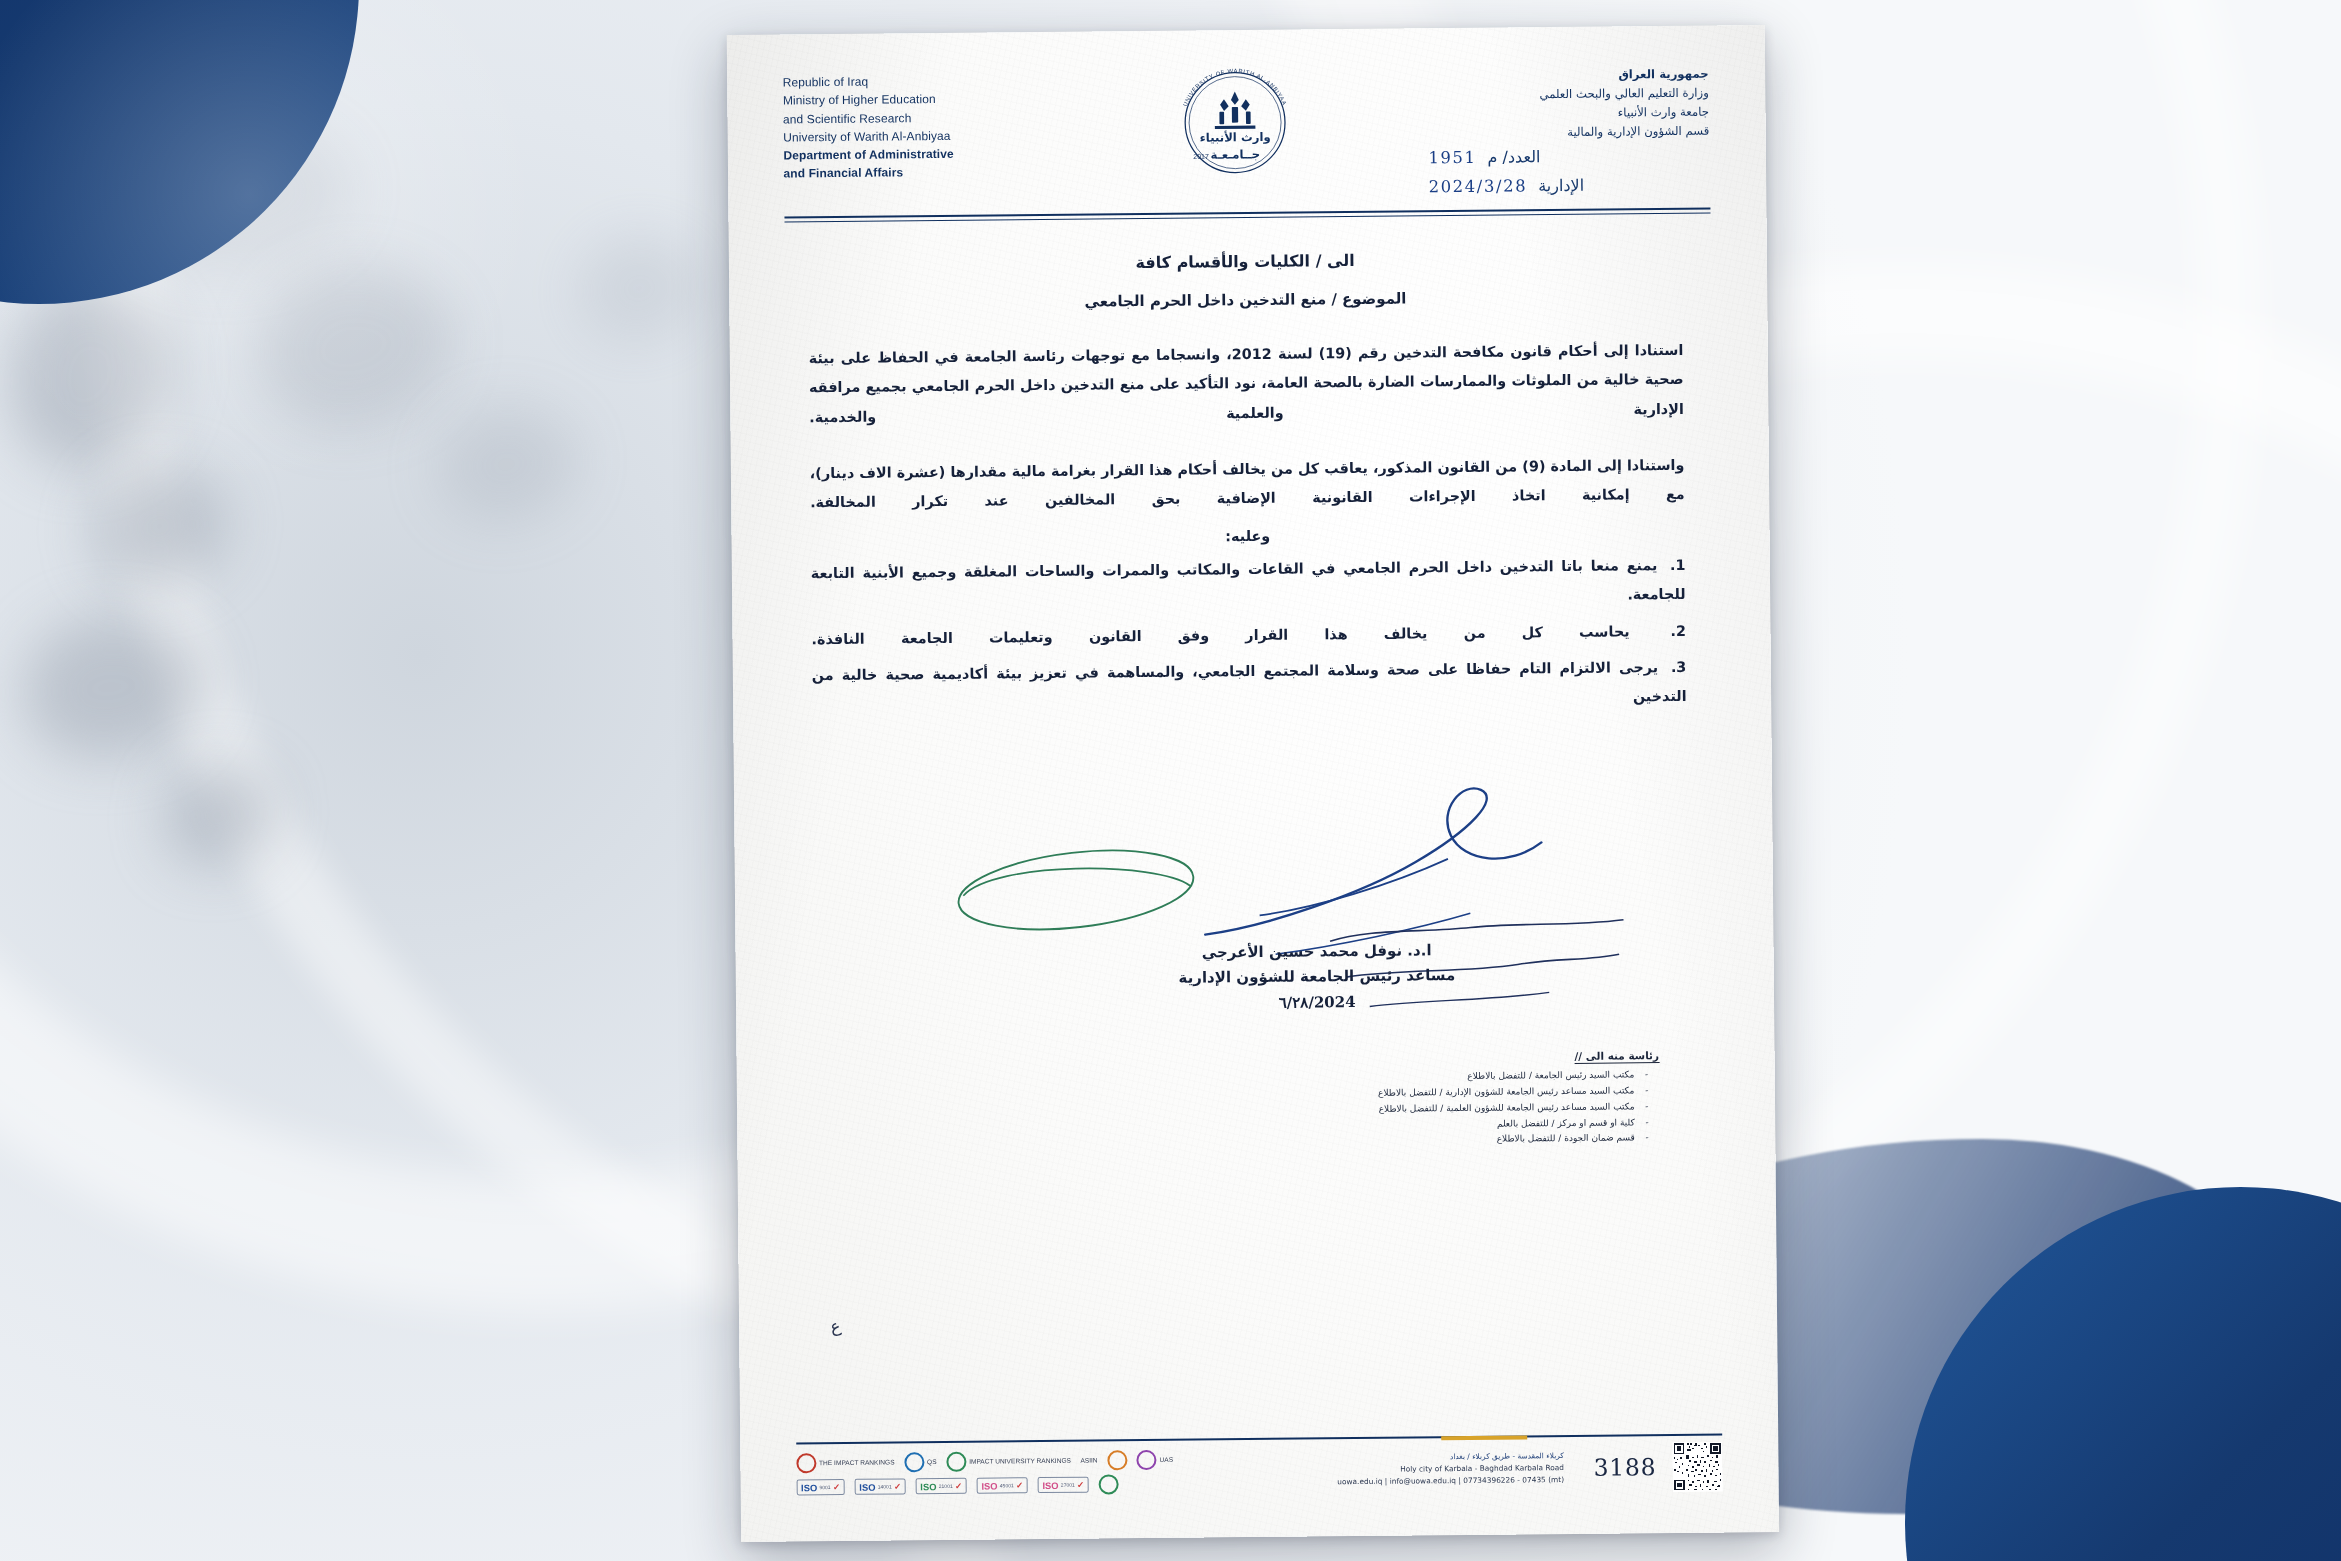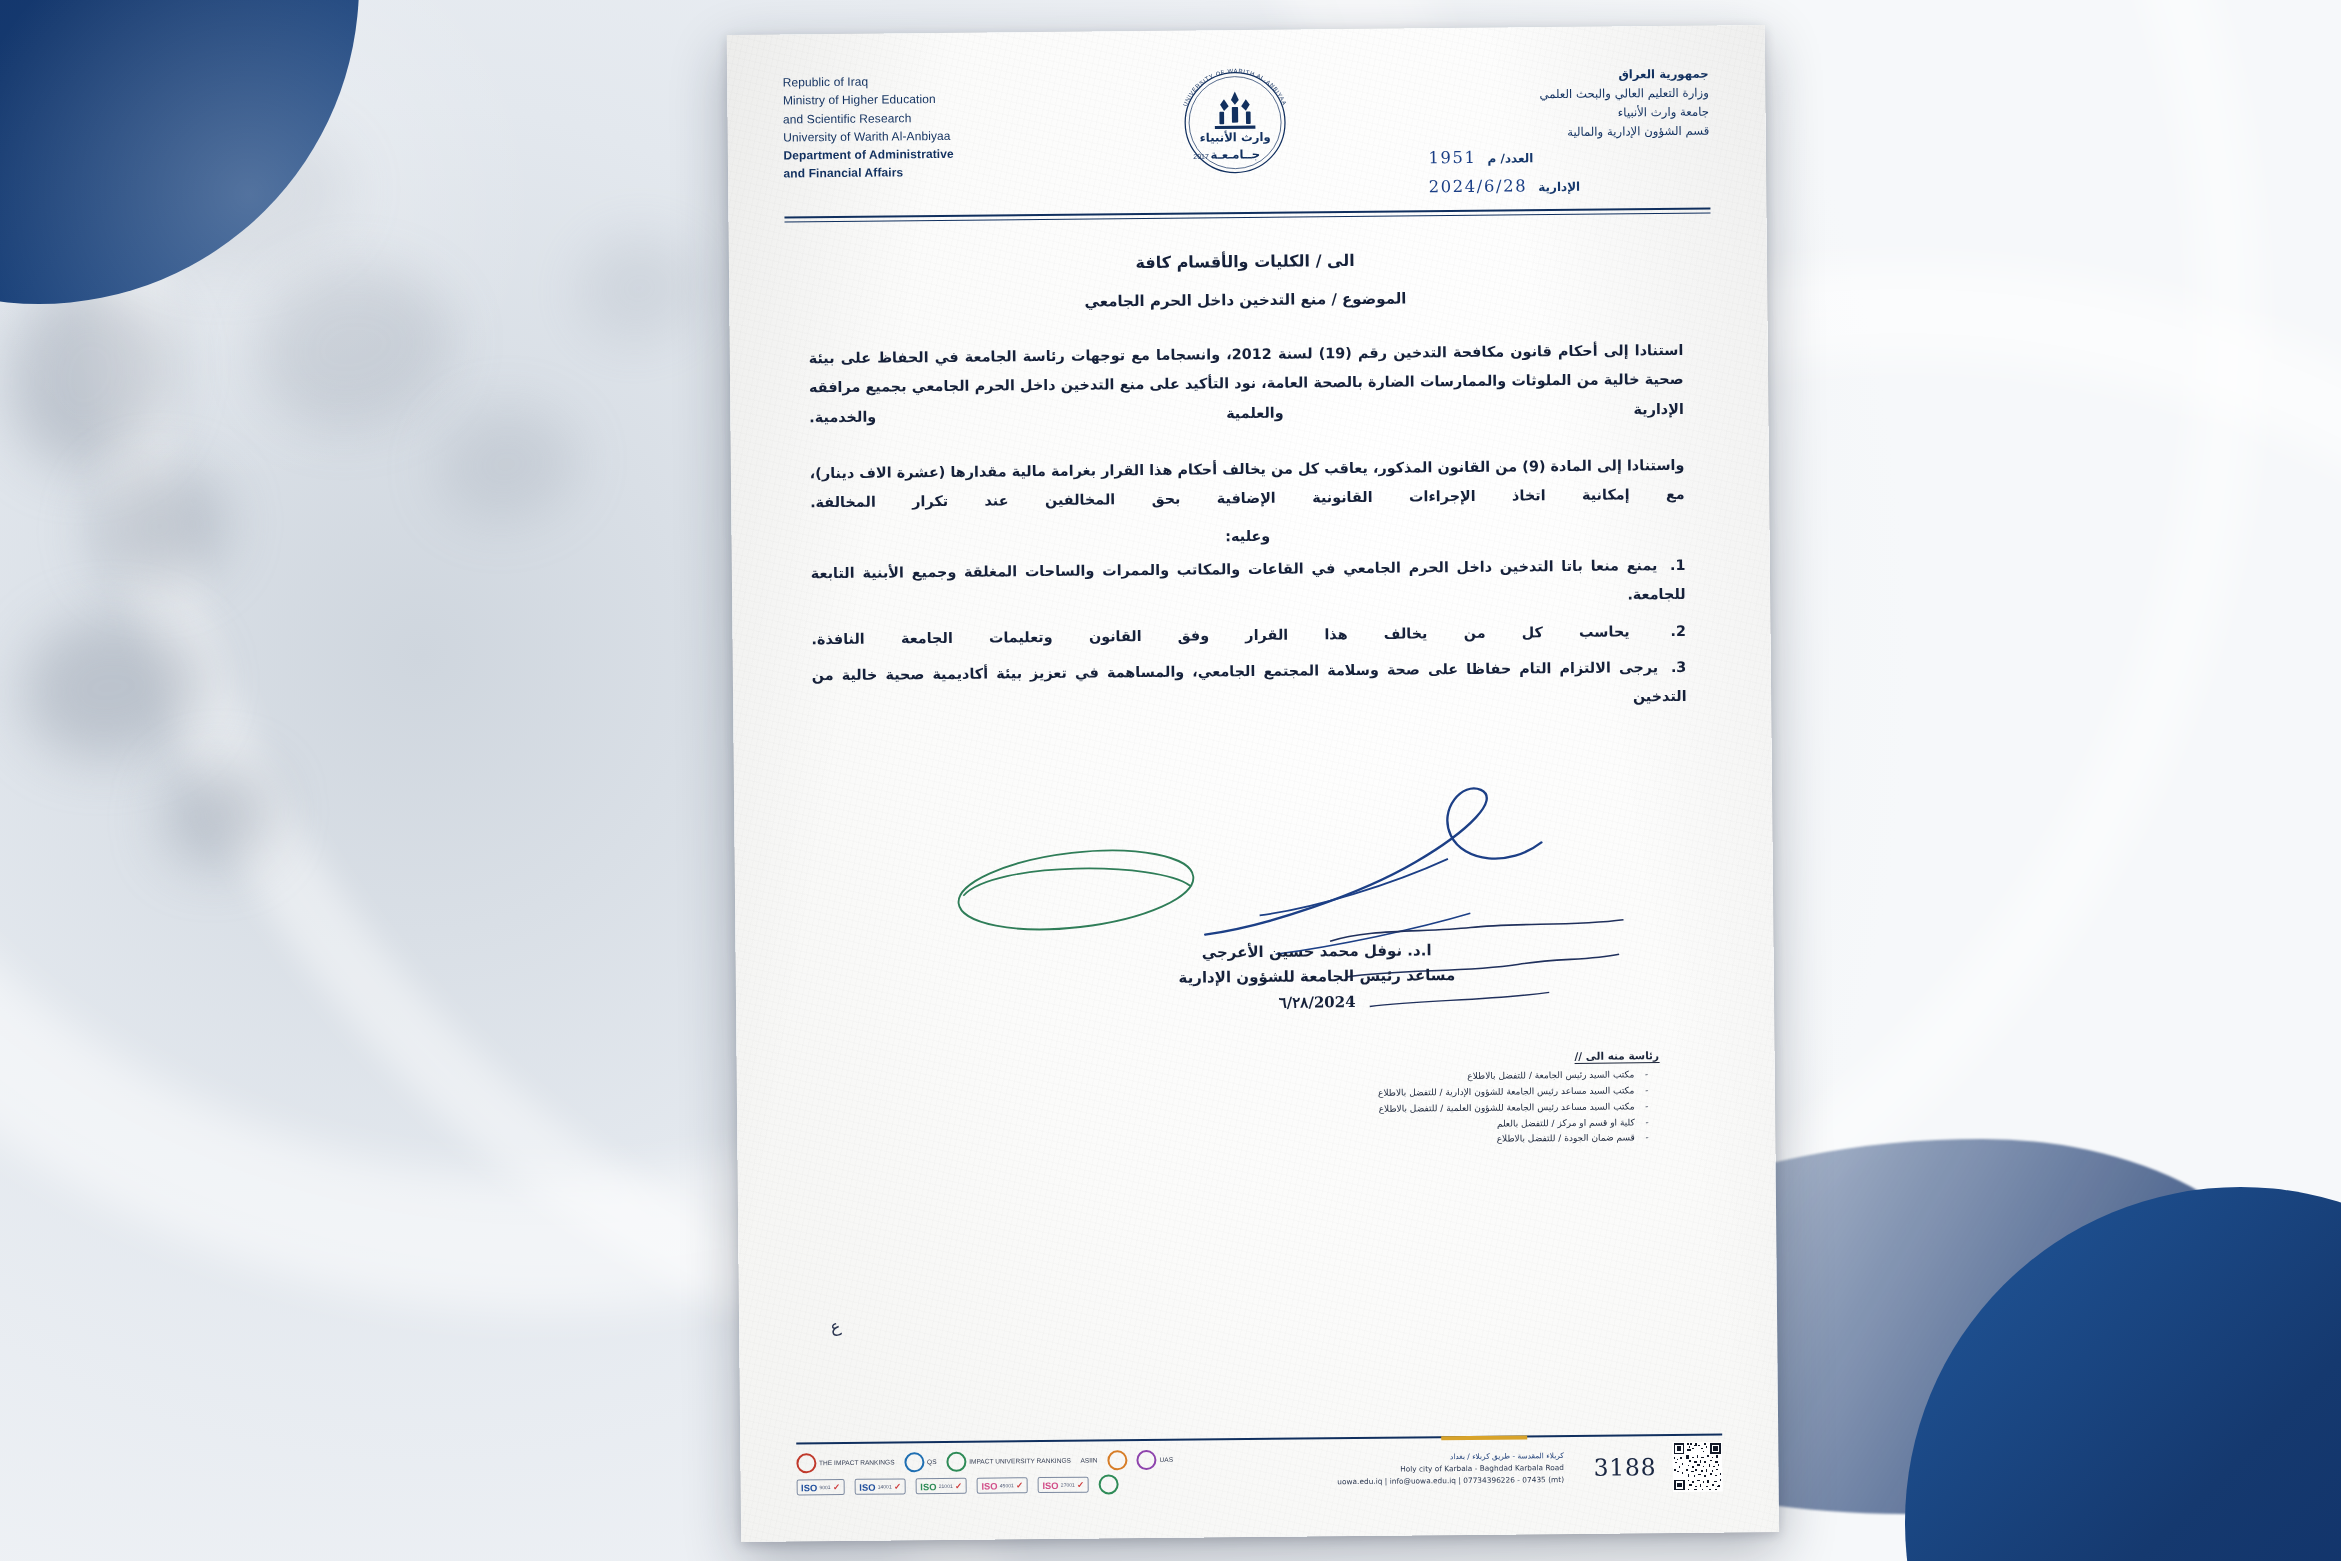--- a/index.html
+++ b/index.html
@@ -156,21 +156,21 @@
     font-family: "DejaVu Sans", sans-serif;
   }
   .lh-ar .b { font-weight: bold; }
   .lh-ar .row {
     display: flex;
     justify-content: flex-end;
     align-items: baseline;
     gap: 11px;
     margin-top: 2.3px;
   }
-  .lh-ar .lbl { font-size: 12px; color:#16386c;font-weight:bold; }
+  .lh-ar .lbl { font-size: 16px; color:#16386c; }
   .lh-ar .hand {
     font-family: "DejaVu Serif", serif;
     font-size: 16.4px;
     color: #1b3f86;
     letter-spacing: 1.6px;
   }
 
   .crest {
     width: 131px;
     height: 119px;
@@ -488,21 +488,21 @@
             <div class="b">جمهورية العراق</div>
             <div>وزارة التعليم العالي والبحث العلمي</div>
             <div>جامعة وارث الأنبياء</div>
             <div>قسم الشؤون الإدارية والمالية</div>
             <div class="row">
               <span class="lbl">العدد/ م</span>
               <span class="hand">1951</span>
             </div>
             <div class="row">
               <span class="lbl">الإدارية</span>
-              <span class="hand">2024/6/28</span>
+              <span class="hand">2024/3/28</span>
             </div>
           </div>
         </div>
 
         <div class="hr-main"></div>
         <div class="hr-main thin"></div>
 
         <div class="body-ar">
           <div class="to-line">الى / الكليات والأقسام كافة</div>
           <div class="subject-line">الموضوع / منع التدخين داخل الحرم الجامعي</div>

